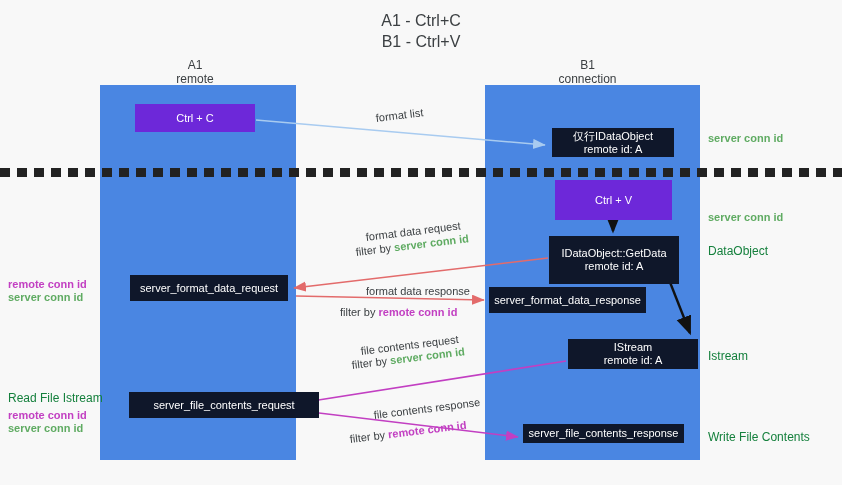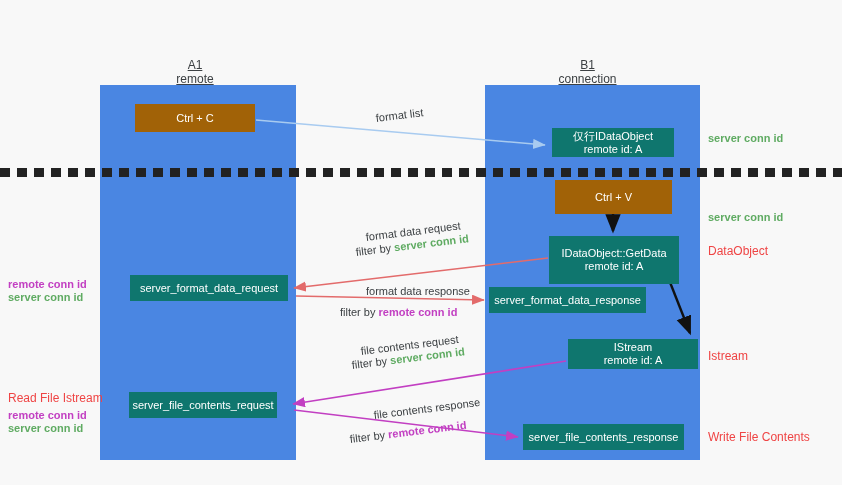--- a/index.html
+++ b/index.html
@@ -15,21 +15,20 @@
   
   #title{
     left:0;right:0;top:10px;text-align:center;
     font-size:16px;line-height:21px;color:#3c4043;white-space:pre-line;
   }
 
   
   .col-head{
     text-align:center;font-size:12px;line-height:14px;color:#3c4043;
     white-space:pre-line;
-    text-decoration:underline;
   }
   #head-a1{left:120px;top:58px;width:150px;}
   #head-b1{left:510px;top:58px;width:155px;}
 
   
   .panel{background:#4a86e2;}
   #panel-a1{left:100px;top:85px;width:196px;height:375px;}
   #panel-b1{left:485px;top:85px;width:215px;height:375px;}
 
   
@@ -39,39 +38,39 @@
     background-size:17px 9px;background-repeat:repeat-x;
   }
 
   
   .node{
     box-sizing:border-box;display:flex;flex-direction:column;
     align-items:center;justify-content:center;
     text-align:center;color:#ffffff;font-size:11px;line-height:13px;
     white-space:pre-line;padding:2px 4px;
   }
-  .green{background:#a16207;}
+  .green{background:#6d28d9;}
   .orange{background:#fbb košer;}
-  .orange{background:#0f766e;}
+  .orange{background:#0f172a;}
 
   #n-ctrlc{left:135px;top:104px;width:120px;height:28px;}
   #n-idataobj{left:552px;top:128px;width:122px;height:29px;}
-  #n-ctrlv{left:555px;top:180px;width:117px;height:34px;}
+  #n-ctrlv{left:555px;top:180px;width:117px;height:40px;}
   #n-getdata{left:549px;top:236px;width:130px;height:48px;}
   #n-fmtreq{left:130px;top:275px;width:158px;height:26px;}
   #n-fmtresp{left:489px;top:287px;width:157px;height:26px;}
   #n-istream{left:568px;top:339px;width:130px;height:30px;}
-  #n-filereq{left:129px;top:392px;width:148px;height:26px;}
-  #n-fileresp{left:523px;top:424px;width:161px;height:26px;}
+  #n-filereq{left:129px;top:392px;width:190px;height:26px;}
+  #n-fileresp{left:523px;top:424px;width:161px;height:19px;}
 
   
   .side{font-size:11px;line-height:13px;}
   .green-t{color:#5fab62;font-weight:bold;}
   .mag-t{color:#c23fc2;font-weight:bold;}
-  .plain-t{color:#ef4444;}
+  .plain-t{color:#15803d;}
 
   #s-conn1{left:708px;top:132px;}
   #s-conn2{left:708px;top:211px;}
   #s-dataobject{left:708px;top:245px;font-size:12px;}
   #s-istream{left:708px;top:350px;font-size:12px;}
   #s-writefile{left:708px;top:431px;font-size:12px;}
 
   #s-left1{left:8px;top:278px;width:92px;text-align:left;}
   #s-left2{left:8px;top:392px;width:96px;text-align:left;}
 
@@ -93,20 +92,22 @@
   #l-fileresp2{left:349px;top:432px;}
 
   svg#wires{position:absolute;left:0;top:0;width:842px;height:485px;
             pointer-events:none;}
 </style>
 </head>
 <body>
 
 <div class="stage">
 
+  <div class="abs" id="title">A1 - Ctrl+C
+B1 - Ctrl+V</div>
 
   <div class="abs panel" id="panel-a1"></div>
   <div class="abs panel" id="panel-b1"></div>
 
   <div class="abs col-head" id="head-a1">A1
 remote</div>
   <div class="abs col-head" id="head-b1">B1
 connection</div>
 
   <svg id="wires" viewBox="0 0 842 485">

